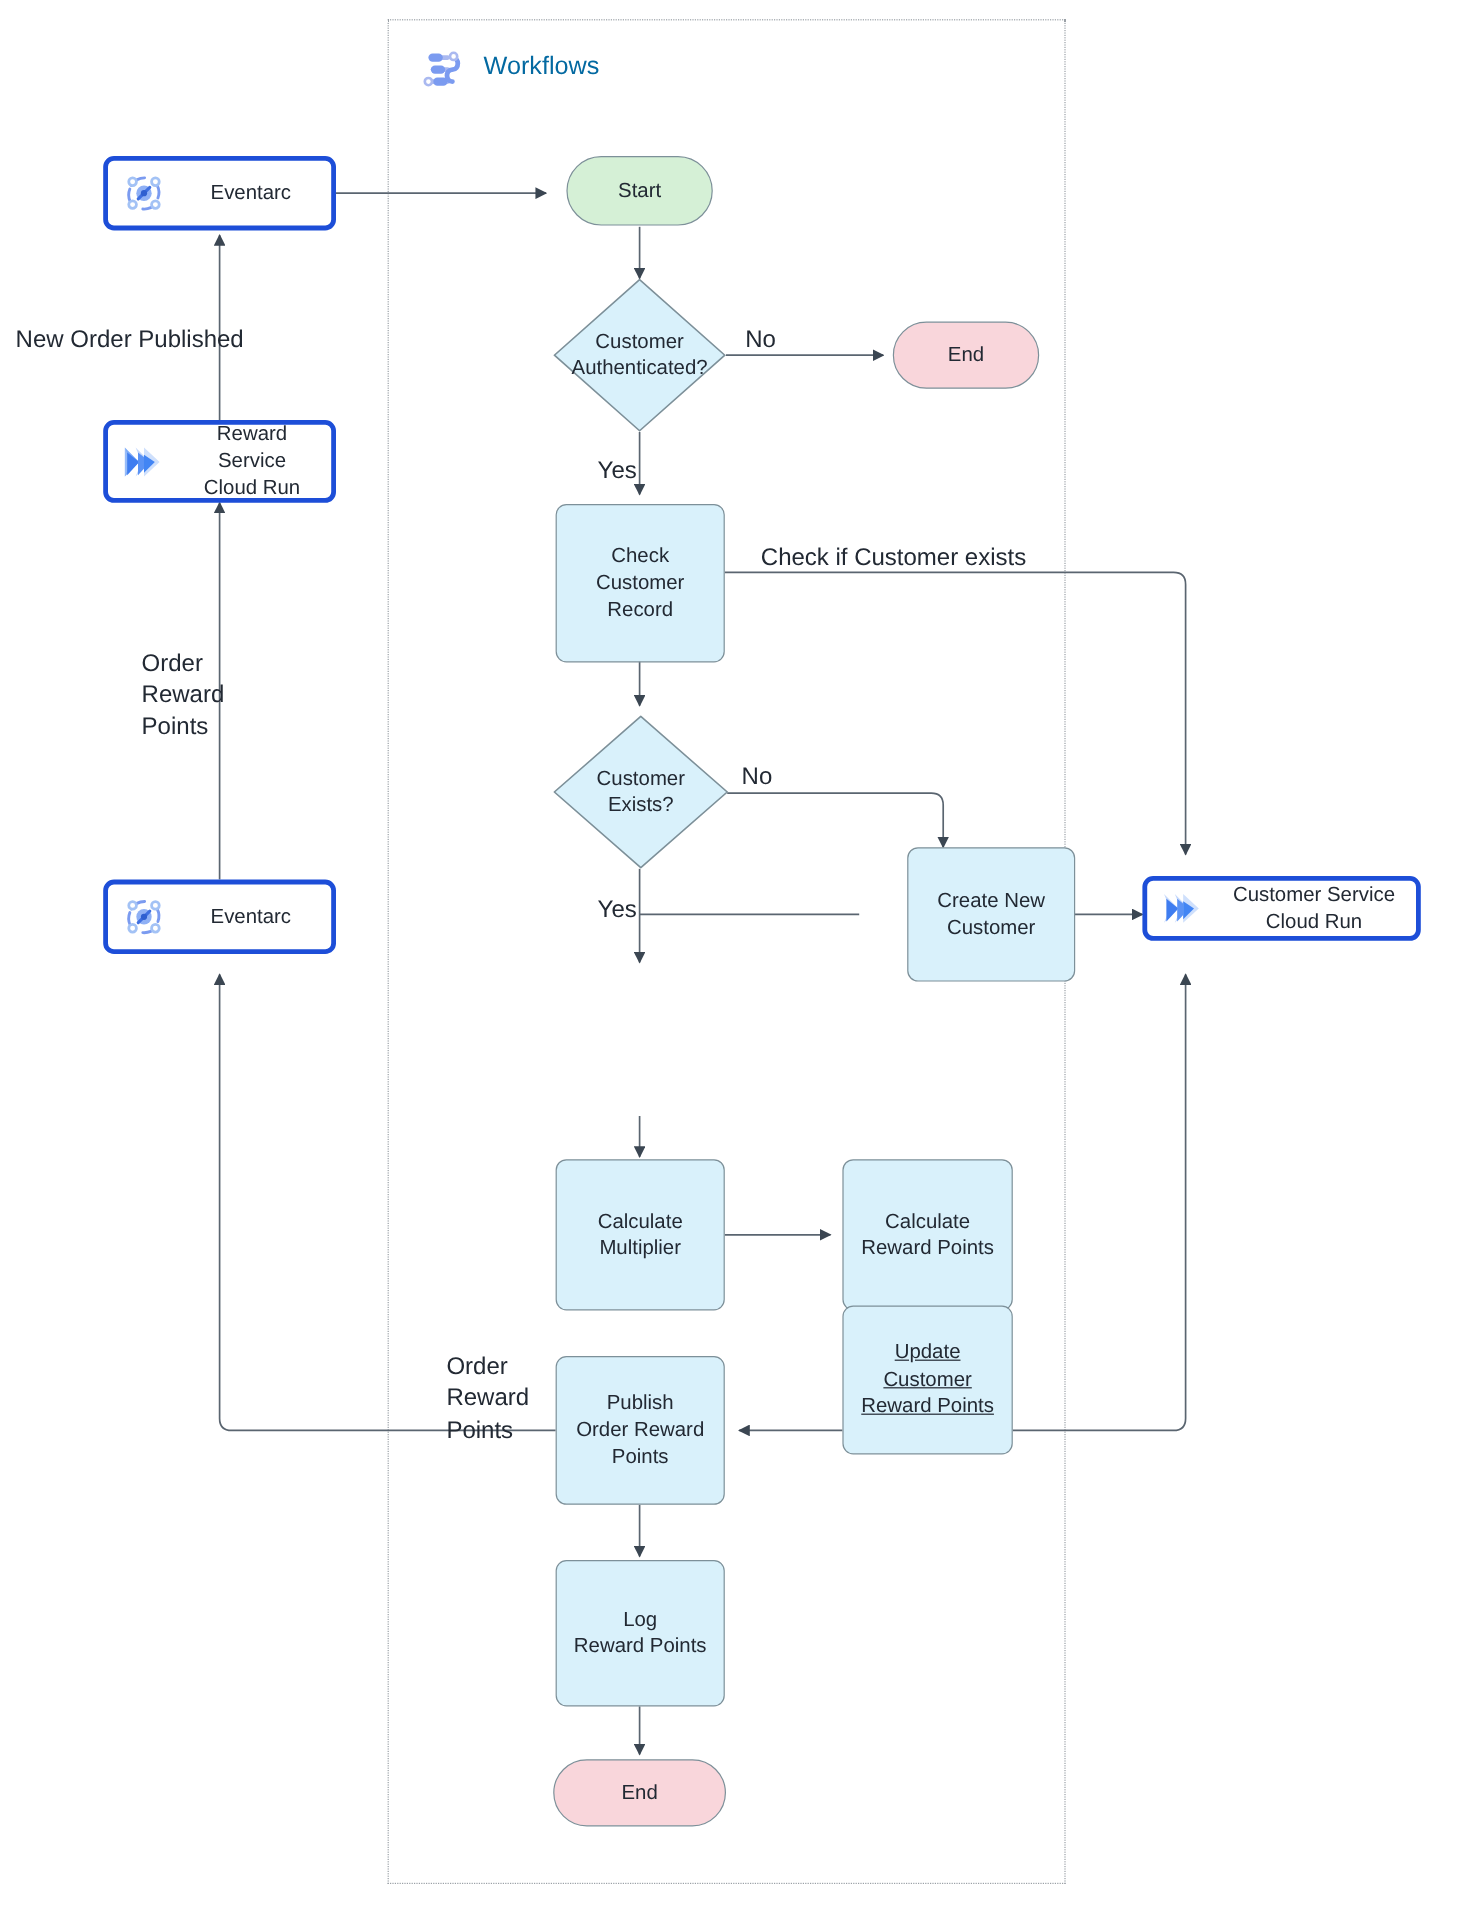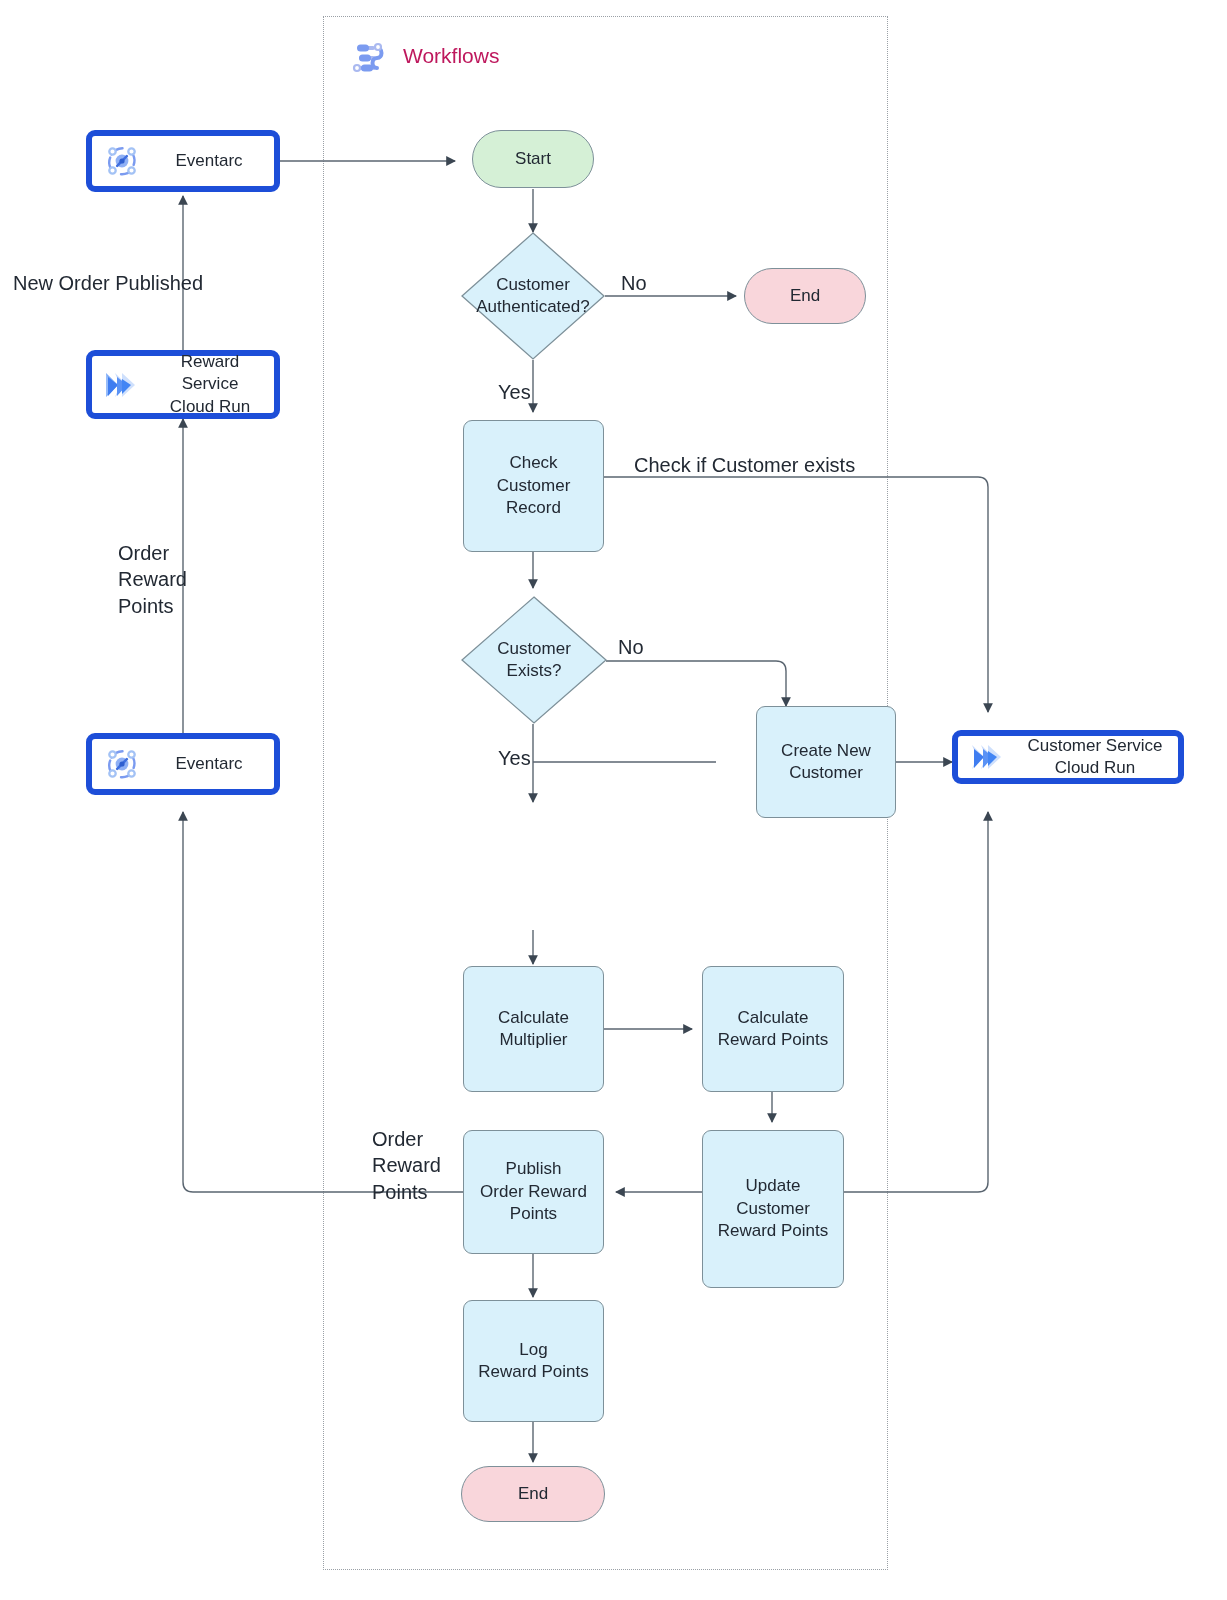--- a/index.html
+++ b/index.html
@@ -45,21 +45,21 @@
     border: 1px solid #7d9099;
     border-radius: 32px;
   }
   .terminal-end {
     background: #f9d6db;
     border: 1px solid #7d9099;
     border-radius: 32px;
   }
   .gcpbox {
     background: #ffffff;
-    border: 6px solid #1d4ed8;
+    border: 4px solid #1d4ed8;
     border-radius: 9px;
     justify-content: flex-start;
     padding-left: 10px;
     gap: 10px;
   }
   .gcpbox .gcplabel {
     flex: 1;
     text-align: center;
     padding-right: 8px;
     white-space: pre-line;
@@ -95,21 +95,21 @@
   }
   .container-box {
     position: absolute;
     border: 1px dotted #9aa0a6;
     background: transparent;
     box-sizing: border-box;
   }
   .container-title {
     position: absolute;
     font-size: 21px;
-    color: #be185d;
+    color: #0369a1;
   }
   .icon-svg { display: block; }
 </style>
 </head>
 <body>
 
 <div id="canvas">
 
   <div class="container-box" style="left:323px; top:16px; width:565px; height:1554px;"></div>
 
@@ -298,21 +298,21 @@
   <div class="node proc" style="left:463px; top:966px; width:141px; height:126px;">
     <span>Calculate
 Multiplier</span>
   </div>
 
   <div class="node proc" style="left:702px; top:966px; width:142px; height:126px;">
     <span>Calculate
 Reward Points</span>
   </div>
 
-  <div class="node proc" style="left:702px; top:1130px; width:142px; height:158px;">
+  <div class="node proc" style="left:702px; top:1088px; width:142px; height:124px;text-decoration:underline;">
     <span>Update
 Customer
 Reward Points</span>
   </div>
 
   <div class="node proc" style="left:463px; top:1130px; width:141px; height:124px;">
     <span>Publish
 Order Reward
 Points</span>
   </div>

